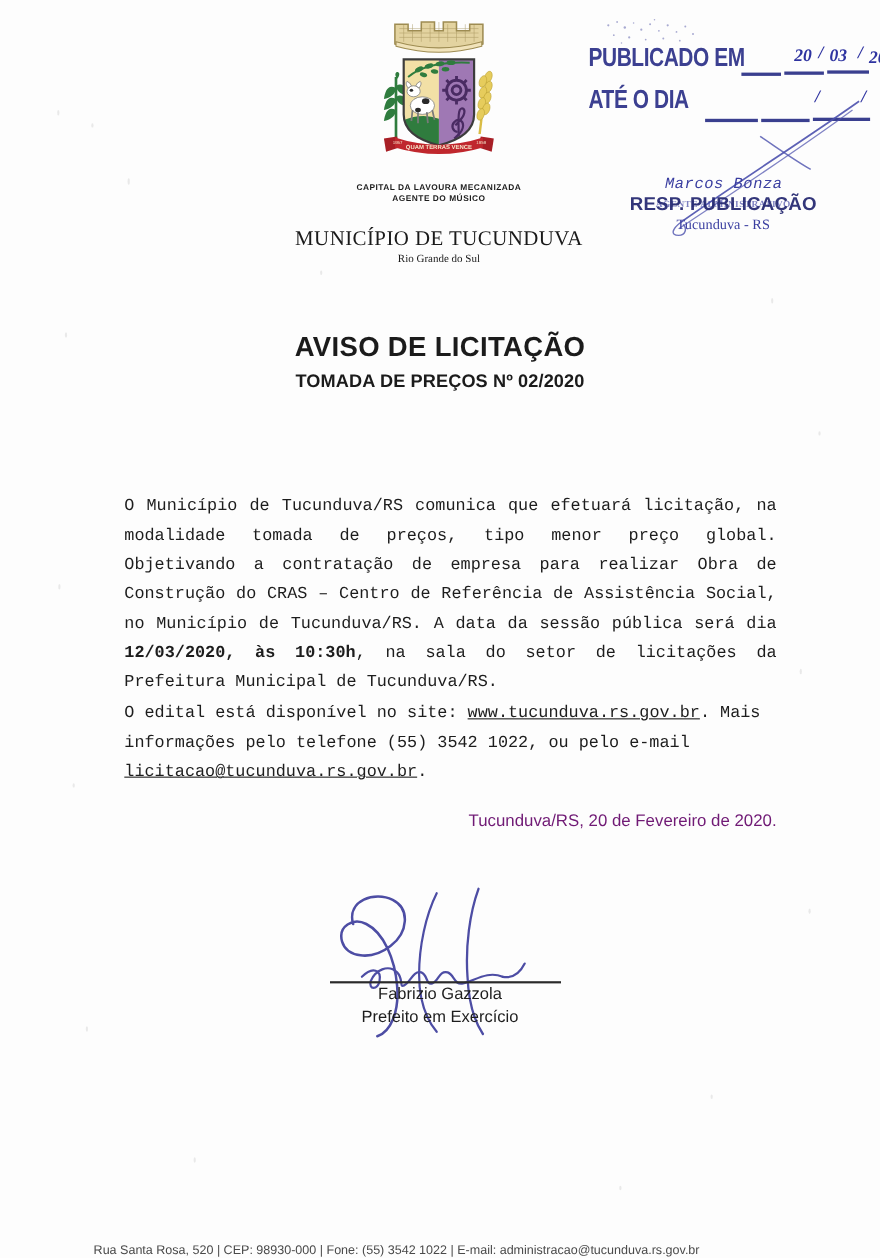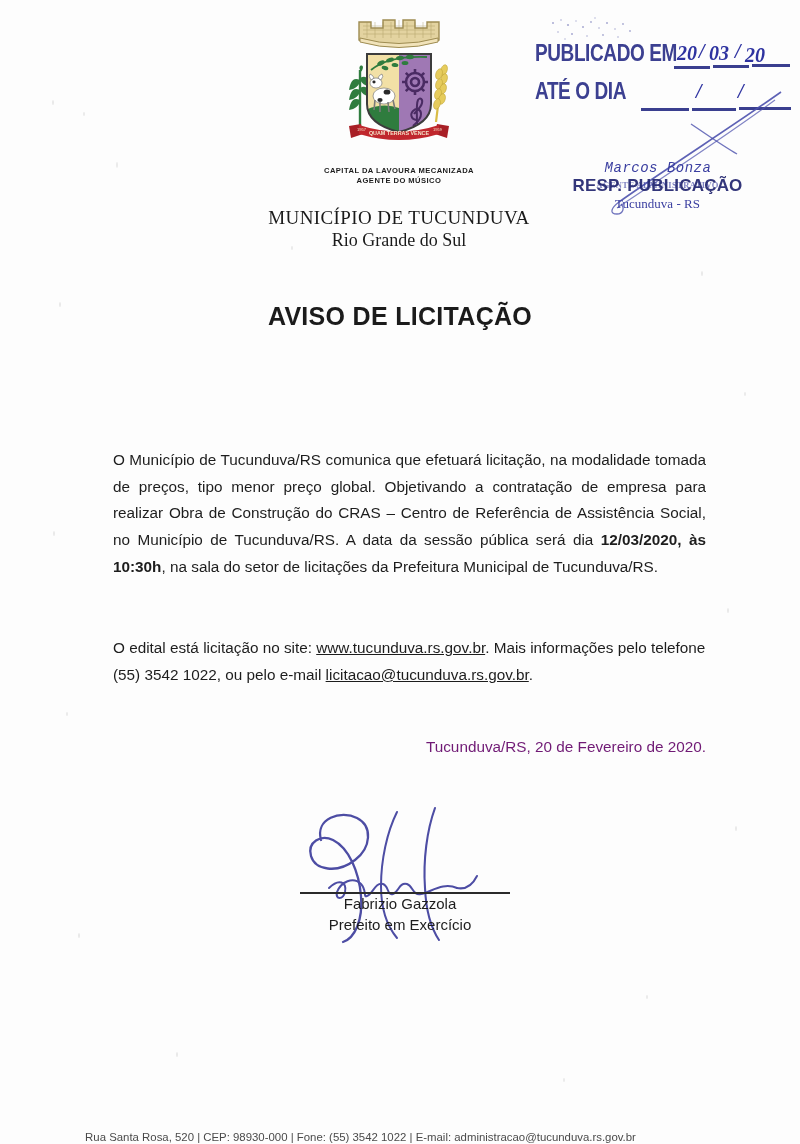--- a/index.html
+++ b/index.html
@@ -93,21 +93,21 @@
   }
   .municipio {
     font-family: "Liberation Serif", serif;
     font-size: 19px;
     letter-spacing: .4px;
     margin-top: 22px;
     color: #1a1a1a;
   }
   .estado {
     font-family: "Liberation Serif", serif;
-    font-size: 18px;
+    font-size: 10px;
     margin-top: 1px;
     color: #1a1a1a;
   }
 
   
   .pub-stamp {
     position: absolute;
     left: 533px; top: 22px;
     width: 262px; height: 180px;
     color: #3b3f90;
@@ -121,23 +121,24 @@
     transform: scaleY(1.25);
     transform-origin: left top;
     color: #3c4091;
     white-space: nowrap;
   }
   .pub-hand {
     position: absolute;
     font-family: "Liberation Serif", serif;
     font-weight: bold;
     font-style: italic;
-    font-size: 20px;
+    font-size: 16px;
     color: #2e33a0;
     white-space: nowrap;
+    padding-left: 45px;
   }
   .pub-rule {
     position: absolute;
     height: 3px;
     background: #3a3f8f;
   }
 
   
   .resp-stamp {
     position: absolute;
@@ -217,20 +218,21 @@
 
   
   .body-par {
     position: absolute;
     left: 113px;
     width: 593px;
     font-size: 15.3px;
     line-height: 26.6px;
     text-align: justify;
     color: #1d1d1d;
+    font-family: Liberation Mono, monospace;
   }
   #par-1 { top: 432px; }
   #par-2 { top: 620px; text-align: left; }
   .body-par b { font-weight: bold; }
   .u { text-decoration: underline; }
 
   .date-line {
     position: absolute;
     left: 113px; top: 738px;
     width: 593px;
@@ -469,24 +471,25 @@
       <div class="resp-stamp" style="left:12px;top:126px;">
         <div class="resp-sign">Marcos Bonza</div>
         <div class="resp-role">AGENTE ADMINISTRATIVO</div>
         <div class="resp-main">RESP. PUBLICAÇÃO</div>
         <div class="resp-city">Tucunduva - RS</div>
       </div>
     </div>
   </div>
 
   <div class="title-main">AVISO DE LICITAÇÃO</div>
+  <div class="title-sub">TOMADA DE PREÇOS Nº 02/2020</div>
 
   <p class="body-par" id="par-1"><span>O Município de Tucunduva/RS comunica que efetuará licitação, na modalidade tomada de preços, tipo menor preço global. Objetivando a contratação de empresa para realizar Obra de Construção do CRAS – Centro de Referência de Assistência Social, no Município de Tucunduva/RS. A data da sessão pública será dia </span><b>12/03/2020, às 10:30h</b><span>, na sala do setor de licitações da Prefeitura Municipal de Tucunduva/RS.</span></p>
 
-  <p class="body-par" id="par-2"><span>O edital está licitação no site: </span><span class="u">www.tucunduva.rs.gov.br</span><span>. Mais informações pelo telefone (55) 3542 1022, ou pelo e-mail </span><span class="u">licitacao@tucunduva.rs.gov.br</span><span>.</span></p>
+  <p class="body-par" id="par-2"><span>O edital está disponível no site: </span><span class="u">www.tucunduva.rs.gov.br</span><span>. Mais informações pelo telefone (55) 3542 1022, ou pelo e-mail </span><span class="u">licitacao@tucunduva.rs.gov.br</span><span>.</span></p>
 
   <div class="date-line">Tucunduva/RS, 20 de Fevereiro de 2020.</div>
 
   <div class="sig-block">
     <svg class="sig-ink" viewBox="0 0 250 140" xmlns="http://www.w3.org/2000/svg">
       <g fill="none" stroke="#4d4da4" stroke-linecap="round" stroke-linejoin="round">
         <path d="M46 36 C40 14 66 6 82 14 C98 22 96 44 80 56 C62 70 40 66 36 52
                  C32 38 46 30 58 36 C74 44 84 68 86 92 C88 116 80 134 68 138" stroke-width="2.3"></path>
         <path d="M122 8 C112 28 106 56 106 82 C106 104 112 122 122 134" stroke-width="2"></path>
         <path d="M160 4 C152 26 148 56 150 84 C151 106 156 124 164 136" stroke-width="2.1"></path>

